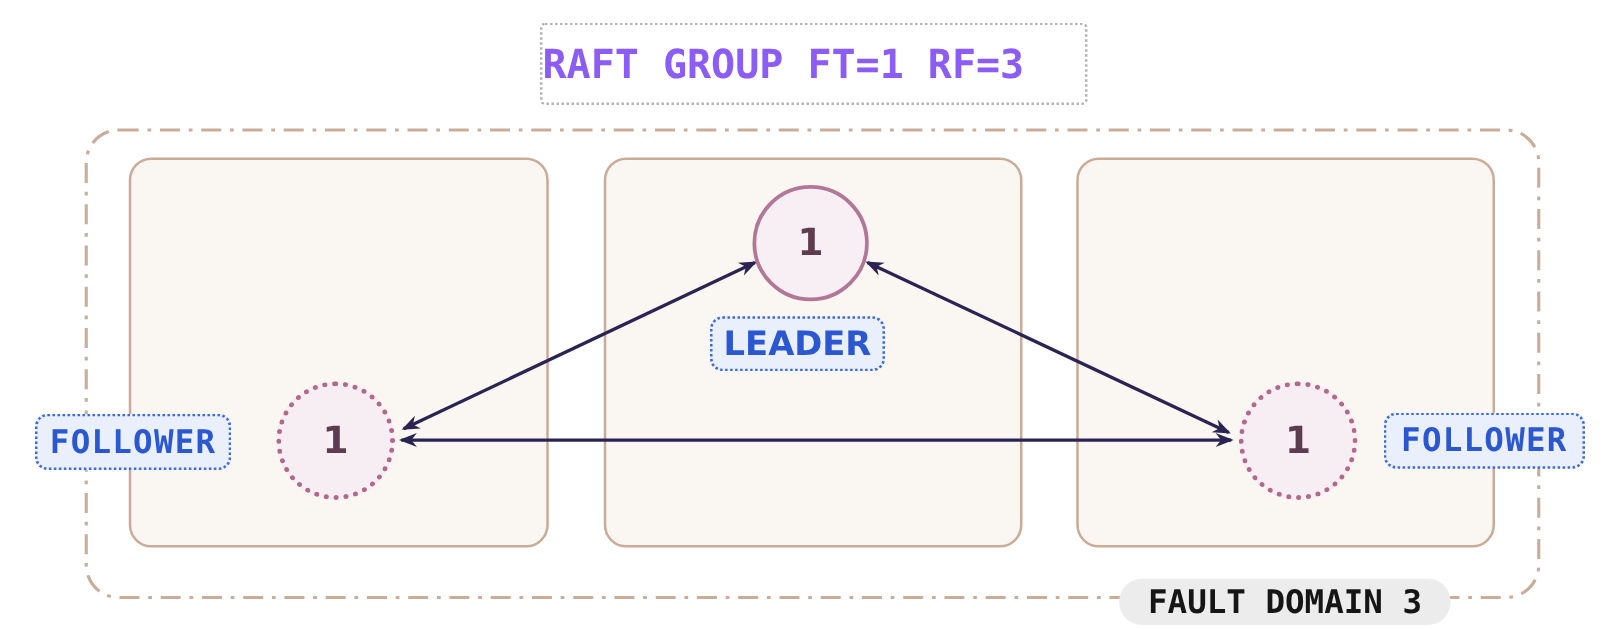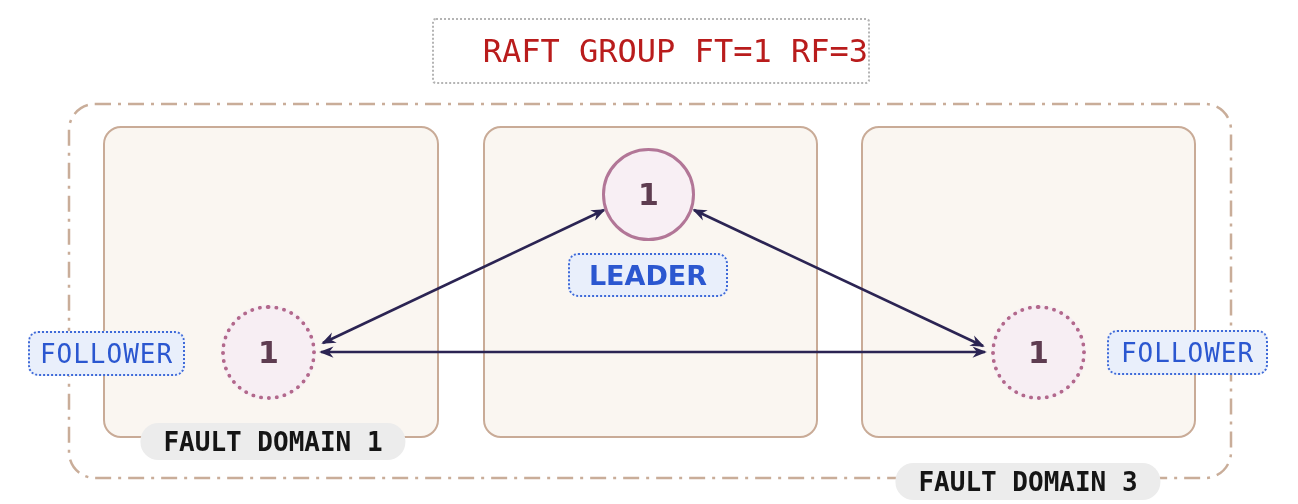--- a/index.html
+++ b/index.html
@@ -19,24 +19,24 @@
   }
 
   
   .title-box {
     position: absolute;
     left: 432px; top: 18px;
     width: 438px; height: 66px;
     box-sizing: border-box;
     border: 2px dotted #b4b4b4;
     border-radius: 4px;
-    display: flex; align-items: center; justify-content: flex-end;
-    font-weight: normal;
+    display: flex; align-items: center; justify-content: flex-start;
+    font-weight: bold;
     font-size: 32px;
-    color: #b91c1c;
+    color: #8b5cf6;
     white-space: nowrap;
   }
 
   
   .domain-box {
     position: absolute;
     top: 126px; height: 312px;
     box-sizing: border-box;
     background: #faf6f1;
     border: 2px solid #c9ab97;
@@ -94,28 +94,28 @@
     position: absolute;
     box-sizing: border-box;
     background: #e9effb;
     border: 2px dotted #3f6ad8;
     border-radius: 10px;
     display: flex; align-items: center; justify-content: center;
     color: #2b57d0;
     white-space: nowrap;
   }
   .leader-label {
-    left: 568px; top: 253px; width: 160px; height: 44px;
+    left: 568px; top: 253px; width: 140px; height: 44px;
     font-family: "DejaVu Sans", sans-serif;
     font-weight: bold;
     font-size: 27px;
   }
   .follower-label {
     font-family: "DejaVu Sans Mono", monospace;
-    font-weight: normal;
+    font-weight: bold;
     font-size: 26px;
     letter-spacing: 1px;
     align-items: center;
   }
   .fl1 { left: 28px;  top: 331px; width: 157px; height: 45px; }
   .fl2 { left: 1107px; top: 330px; width: 161px; height: 45px; }
 </style>
 </head>
 <body>
 
@@ -157,20 +157,17 @@
   <div class="role-label leader-label">
     <span>LEADER</span>
   </div>
   <div class="role-label follower-label fl1">
     <span>FOLLOWER</span>
   </div>
   <div class="role-label follower-label fl2">
     <span>FOLLOWER</span>
   </div>
 
-  <div class="domain-pill pill1">
-    <span>FAULT DOMAIN 1</span>
-  </div>
   <div class="domain-pill pill3">
     <span>FAULT DOMAIN 3</span>
   </div>
 
 </div>
 
 </body></html>

